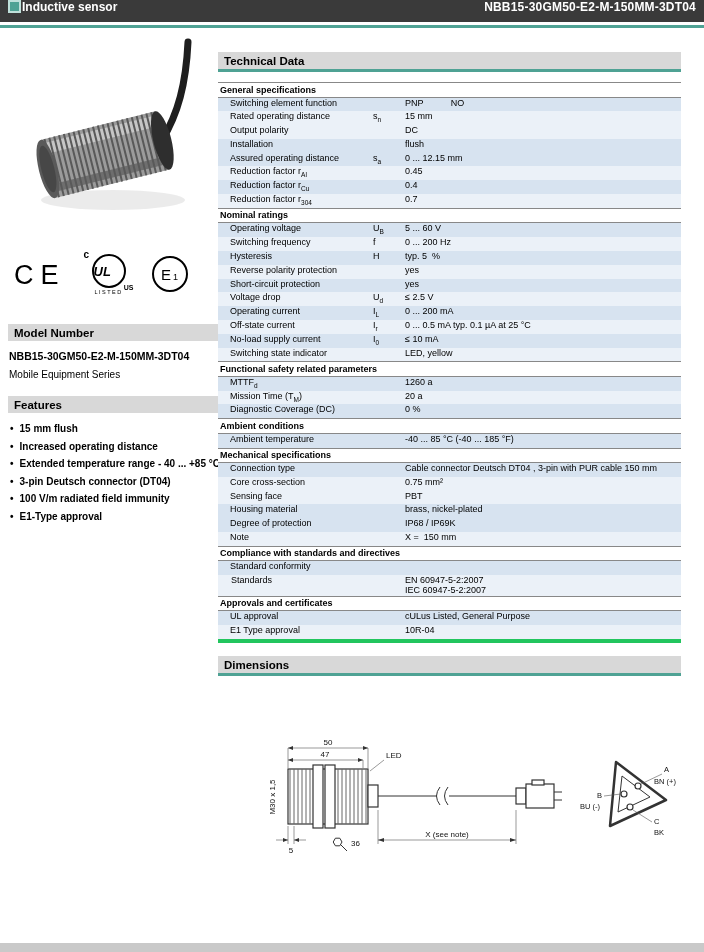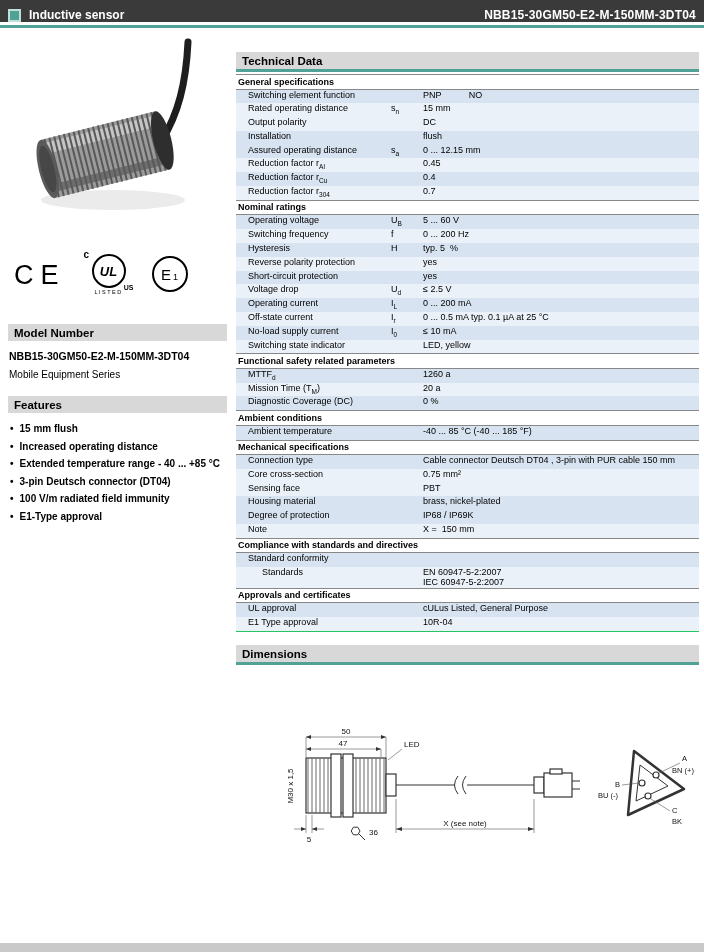--- a/index.html
+++ b/index.html
@@ -7,61 +7,61 @@
     --row_even:#d7e3f0; --row_odd:#ebf1f8; --footer_bg:#c9c9c9;
   }
   *{box-sizing:border-box}
   html,body{margin:0;padding:0}
   body{
     width:704px;height:952px;position:relative;overflow:hidden;background:#fff;
     font-family:"Liberation Sans","DejaVu Sans",sans-serif;color:#000;
   }
   
   .topbar{position:absolute;top:0;left:0;width:704px;height:22px;background:var(--header_bg);
-    color:#fff;display:flex;align-items:flex-end;gap:8px;padding:0 8px}
+    color:#fff;display:flex;align-items:flex-start;gap:1px;padding:0 8px}
   .brand-square{width:13px;height:13px;background:var(--accent);box-shadow:inset 0 0 0 2px #bfe0da;flex:0 0 auto}
   .topbar-title{font-size:12px;font-weight:bold}
   .topbar-model{margin-left:auto;font-size:12px;font-weight:bold;letter-spacing:.2px}
   .accent-rule{position:absolute;top:25px;left:0;width:704px;height:3px;background:var(--accent)}
 
   
   .left-col{position:absolute;left:8px;top:36px;width:219px}
-  .right-col{position:absolute;left:236px;top:52px;width:463px}
+  .right-col{position:absolute;left:218px;top:52px;width:463px}
 
   
   .photo{height:190px;position:relative}
   .marks{display:flex;align-items:flex-start;gap:20px;margin-top:26px;padding-left:6px}
   .ce{font-size:27px;letter-spacing:7px;margin-top:8px}
   .ul{position:relative;width:46px;height:48px}
   .ul-circle{width:34px;height:34px;border:2.5px solid #000;border-radius:50%;display:flex;
-    align-items:center;justify-content:center;margin:2px auto 0;font-weight:bold;font-size:13px;font-style:italic}
+    align-items:center;margin:2px auto 0;font-weight:bold;font-size:13px;font-style:italic}
   .ul-c{position:absolute;left:-2px;top:-3px;font-size:10px;font-weight:bold}
   .ul-us{position:absolute;right:-2px;bottom:9px;font-size:7px;font-weight:bold}
   .ul-listed{text-align:center;font-size:5.5px;letter-spacing:1.5px;margin-top:1px}
   .e1{width:36px;height:36px;border:2px solid #000;border-radius:50%;display:flex;
     align-items:center;justify-content:center;gap:2px;margin-top:4px}
   .e1-e{font-size:15px}.e1-1{font-size:9px;margin-top:5px}
 
   .bar{background:var(--bar_bg);font-weight:bold;font-size:11.5px;padding:3px 6px 2px}
   .bar.model{margin-top:24px}
   .bar.features{margin-top:16px}
   .right-col .bar{border-bottom:3px solid var(--accent)}
   .model-number{font-weight:bold;font-size:10.5px;margin:9px 0 0 1px}
   .series{font-size:10px;margin:7px 0 0 1px}
   .features-list{list-style:none;margin:10px 0 0;padding:0 0 0 2px}
   .feature{display:flex;gap:6px;font-size:10px;font-weight:bold;line-height:1.25;margin-bottom:5px}
   .feature::before{content:"•";font-size:10px}
 
   
-  .ttable{font-size:9px;border-bottom:1px solid #22c55e;margin-top:2px}
+  .ttable{font-size:9px;border-bottom:4px solid #22c55e;margin-top:10px}
   .t-sec{font-weight:bold;padding:2.5px 2px 1.5px;border-top:1px solid #888;border-bottom:1px solid #888;
     background:#fff;line-height:9.5px}
   .t-row{display:flex;line-height:9.5px;padding:1px 0 .5px}
   .t-label{width:155px;padding-left:12px}
-  .t-row.ind2 .t-label{padding-left:26px}
+  .t-row.ind2 .t-label{padding-left:13px}
   .t-sym{width:32px}
   .t-value{flex:1;white-space:pre-wrap}
   .ttable .even{background:var(--row_even)}
   .ttable .odd{background:var(--row_odd)}
   sub{font-size:6.5px}
 
   
   .dims{margin-top:58px;height:152px}
   .dims-bar{margin-top:13px}
   .elec-bar{margin-top:50px}

